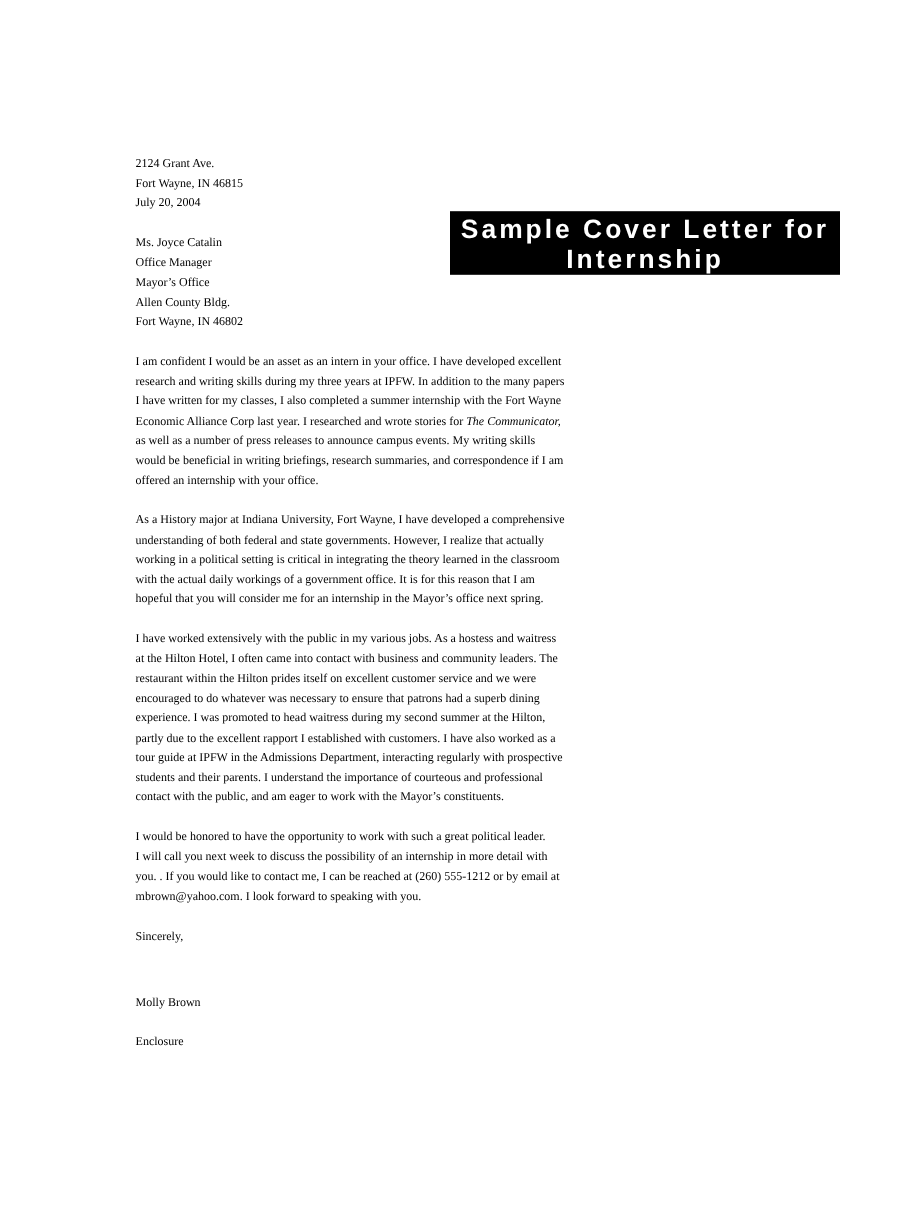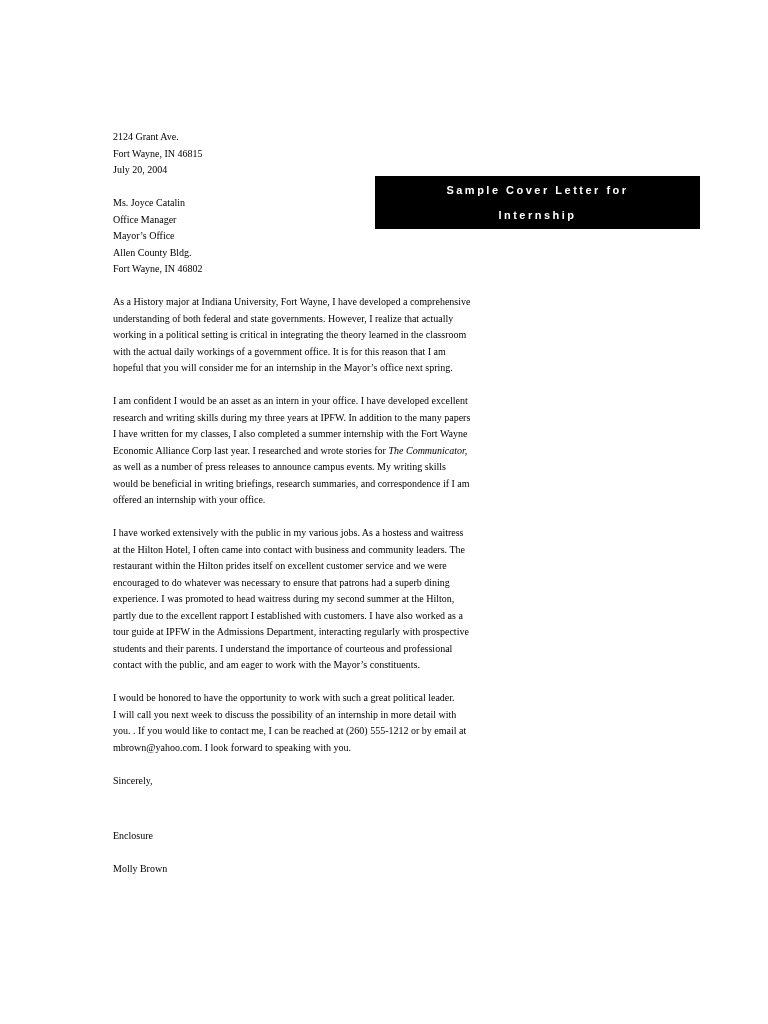--- a/index.html
+++ b/index.html
@@ -43,21 +43,21 @@
     top: 176px;
     width: 325px;
     height: 53px;
     background: #000000;
     color: #ffffff;
     display: flex;
     align-items: center;
     justify-content: center;
     text-align: center;
     font-family: "Liberation Sans", "DejaVu Sans", sans-serif;
-    font-size: 11px;
+    font-size: 22px;
     font-weight: bold;
     letter-spacing: 2.5px;
     line-height: 25px;
     white-space: pre-line;
   }
 </style>
 </head>
 <body>
 
 <div class="page">
@@ -73,51 +73,51 @@
 Fort Wayne, IN 46815
 July 20, 2004</div>
 
     <div class="block">Ms. Joyce Catalin
 Office Manager
 Mayor’s Office
 Allen County Bldg.
 Fort Wayne, IN 46802</div>
 
 
-    <div class="block">As a History major at Indiana University, Fort Wayne, I have developed a comprehensive
-understanding of both federal and state governments. However, I realize that actually
-working in a political setting is critical in integrating the theory learned in the classroom
-with the actual daily workings of a government office. It is for this reason that I am
-hopeful that you will consider me for an internship in the Mayor’s office next spring.</div>
-
     <div class="block"><span>I am confident I would be an asset as an intern in your office. I have developed excellent
 research and writing skills during my three years at IPFW. In addition to the many papers
 I have written for my classes, I also completed a summer internship with the Fort Wayne
 Economic Alliance Corp last year. I researched and wrote stories for </span><span class="italic">The Communicator,</span><span>
 as well as a number of press releases to announce campus events. My writing skills
 would be beneficial in writing briefings, research summaries, and correspondence if I am
 offered an internship with your office.</span></div>
+
+    <div class="block">As a History major at Indiana University, Fort Wayne, I have developed a comprehensive
+understanding of both federal and state governments. However, I realize that actually
+working in a political setting is critical in integrating the theory learned in the classroom
+with the actual daily workings of a government office. It is for this reason that I am
+hopeful that you will consider me for an internship in the Mayor’s office next spring.</div>
 
     <div class="block">I have worked extensively with the public in my various jobs. As a hostess and waitress
 at the Hilton Hotel, I often came into contact with business and community leaders. The
 restaurant within the Hilton prides itself on excellent customer service and we were
 encouraged to do whatever was necessary to ensure that patrons had a superb dining
 experience. I was promoted to head waitress during my second summer at the Hilton,
 partly due to the excellent rapport I established with customers. I have also worked as a
 tour guide at IPFW in the Admissions Department, interacting regularly with prospective
 students and their parents. I understand the importance of courteous and professional
 contact with the public, and am eager to work with the Mayor’s constituents.</div>
 
     <div class="block">I would be honored to have the opportunity to work with such a great political leader.
 I will call you next week to discuss the possibility of an internship in more detail with
 you. . If you would like to contact me, I can be reached at (260) 555-1212 or by email at
 mbrown@yahoo.com. I look forward to speaking with you.</div>
 
     <div class="block closing">Sincerely,</div>
 
     <div class="block signature">
+      <div>Molly Brown</div>
       <div>Enclosure</div>
-      <div>Molly Brown</div>
     </div>
 
   </div>
 
 </div>
 
 </body></html>

